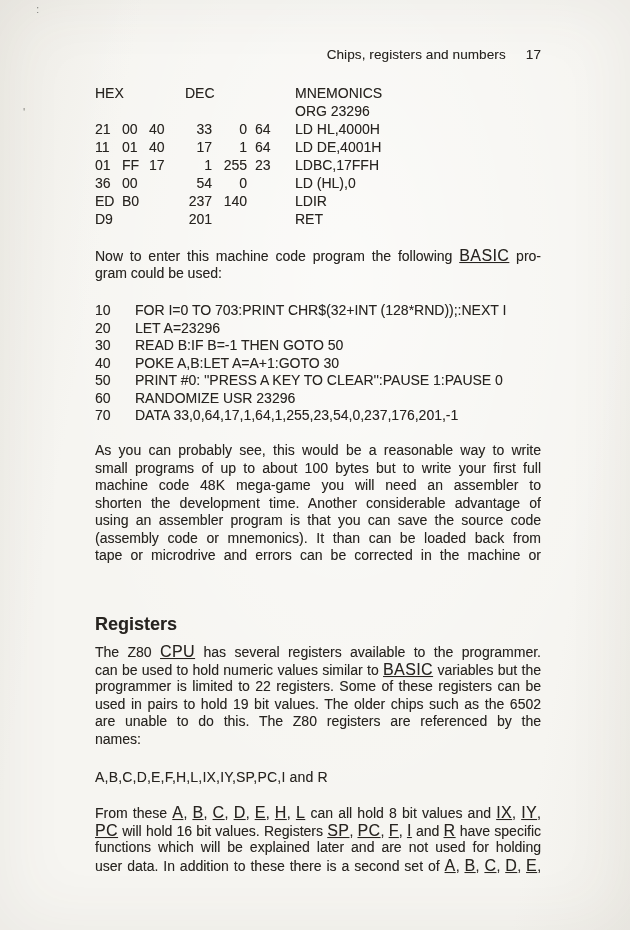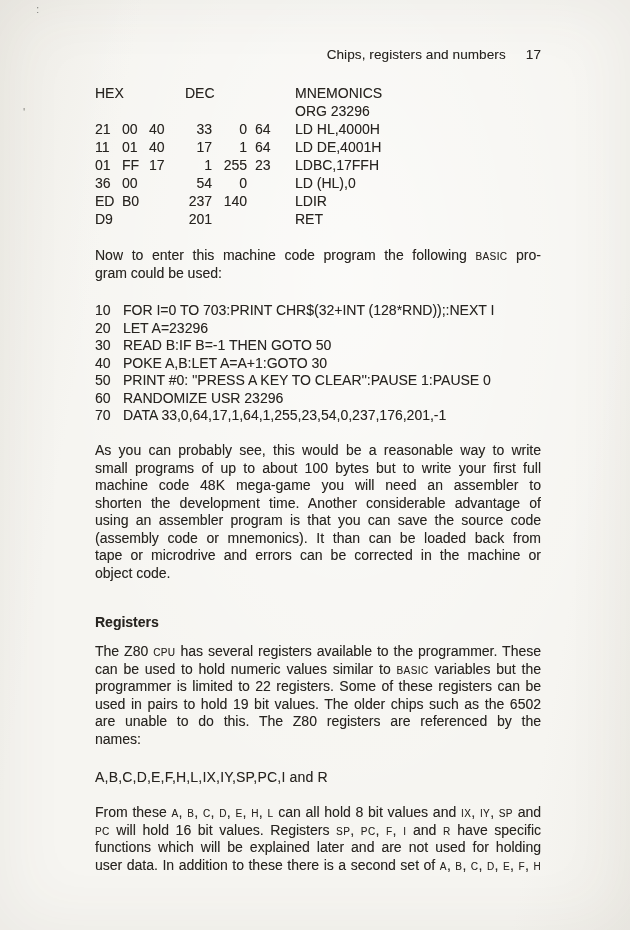--- a/index.html
+++ b/index.html
@@ -37,31 +37,31 @@
   .c-sp { display:inline-block; width:200px; }
 
   
   .tl { height:17.5px; line-height:17.5px; text-align:justify; text-align-last:justify; overflow:hidden; }
   .tl.end { text-align-last:left; }
 
   
   .listing { top:302px; }
   .bl { height:17.5px; line-height:17.5px; white-space:nowrap; }
   .bnum { display:inline-block; width:18px; }
-  .bcode { margin-left:10px; }
+  .bcode { margin-left:22px; }
 
   .para-intro { top:247px; }
   .para-asm { top:442px; }
-  .sect-head { top:614px; font-weight:bold; font-size:14px; }
+  .sect-head { top:614px; font-weight:bold; font-size:18px; }
   .para-reg { top:643px; }
   .regline { top:769px; text-align:left; letter-spacing:0.2px; }
   .para-size { top:804px; }
 
   
-  .sc { font-size:10px; letter-spacing:0.4px; }
+  .sc { font-size:16px; letter-spacing:0.4px;text-decoration:underline; }
 
   
   .art { position:absolute; font-size:11px; }
   .art-colon { left:36px; top:3px; color:#90908c; }
   .art-tick { left:23px; top:106px; color:#9c9c97; }
 </style>
 </head>
 <body>
 
 <div class="page">
@@ -116,21 +116,20 @@
   </div>
 
   <div class="blk para-asm">
     <div class="tl">As you can probably see, this would be a reasonable way to write</div>
     <div class="tl">small programs of up to about 100 bytes but to write your first full</div>
     <div class="tl">machine code 48K mega-game you will need an assembler to</div>
     <div class="tl">shorten the development time. Another considerable advantage of</div>
     <div class="tl">using an assembler program is that you can save the source code</div>
     <div class="tl">(assembly code or mnemonics). It than can be loaded back from</div>
     <div class="tl">tape or microdrive and errors can be corrected in the machine or</div>
-    <div class="tl end">object code.</div>
   </div>
 
   <div class="blk sect-head">Registers</div>
 
   <div class="blk para-reg">
     <div class="tl">The Z80 <span class="sc">CPU</span> has several registers available to the programmer. These</div>
     <div class="tl">can be used to hold numeric values similar to <span class="sc">BASIC</span> variables but the</div>
     <div class="tl">programmer is limited to 22 registers. Some of these registers can be</div>
     <div class="tl">used in pairs to hold 19 bit values. The older chips such as the 6502</div>
     <div class="tl">are unable to do this. The Z80 registers are referenced by the</div>

